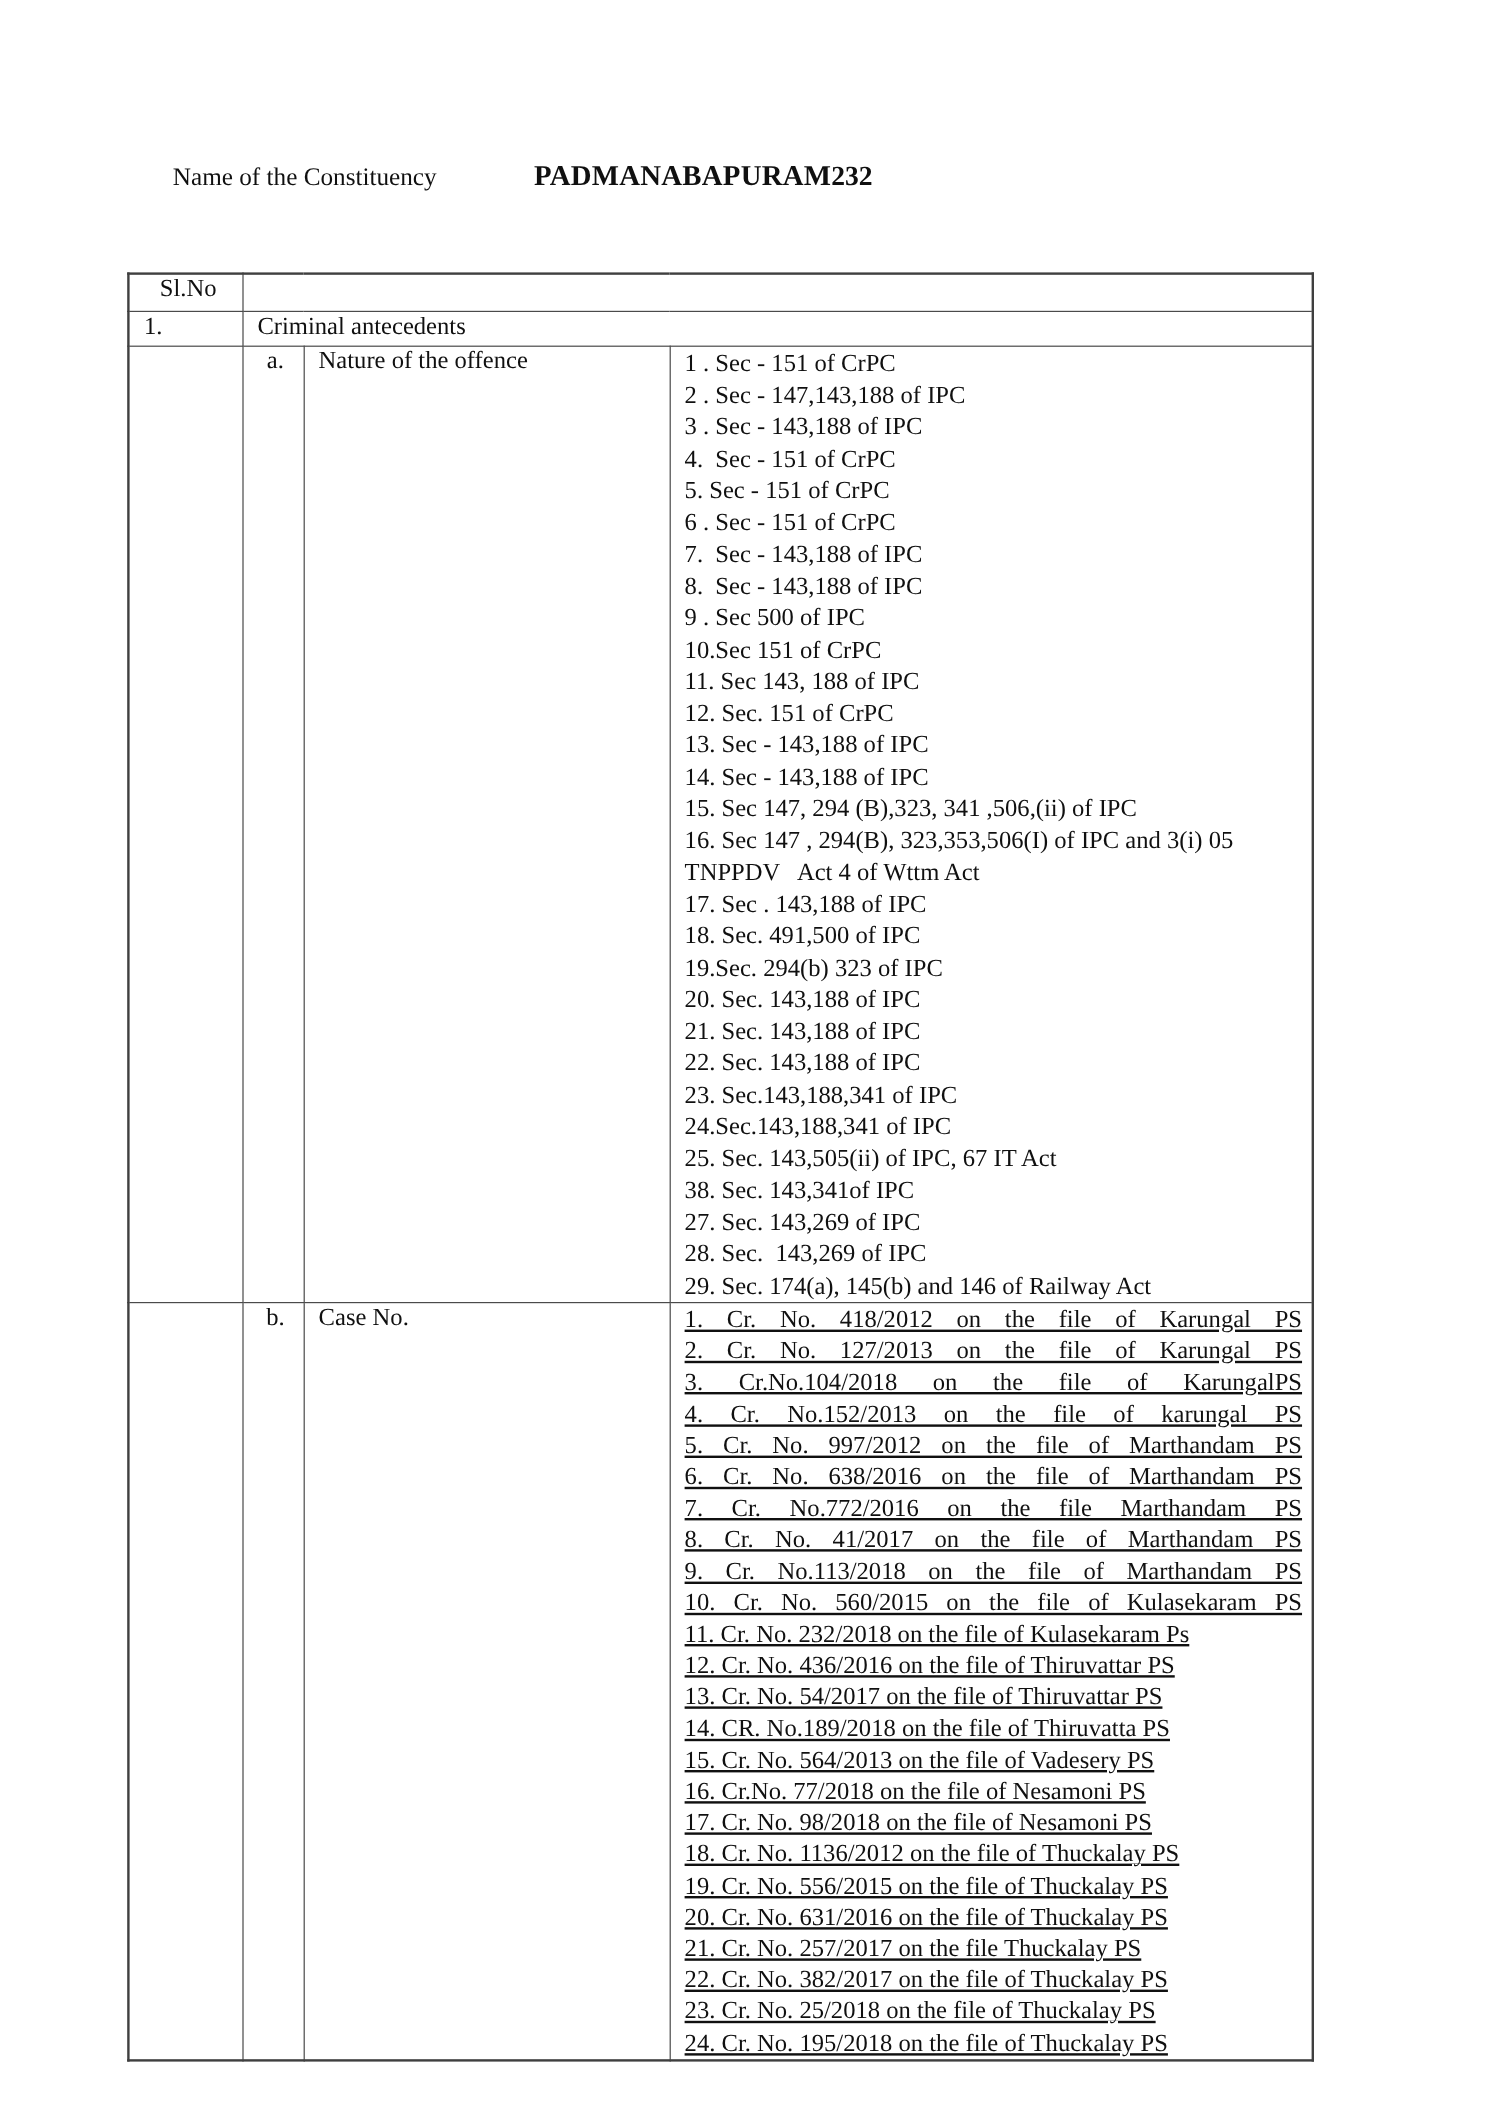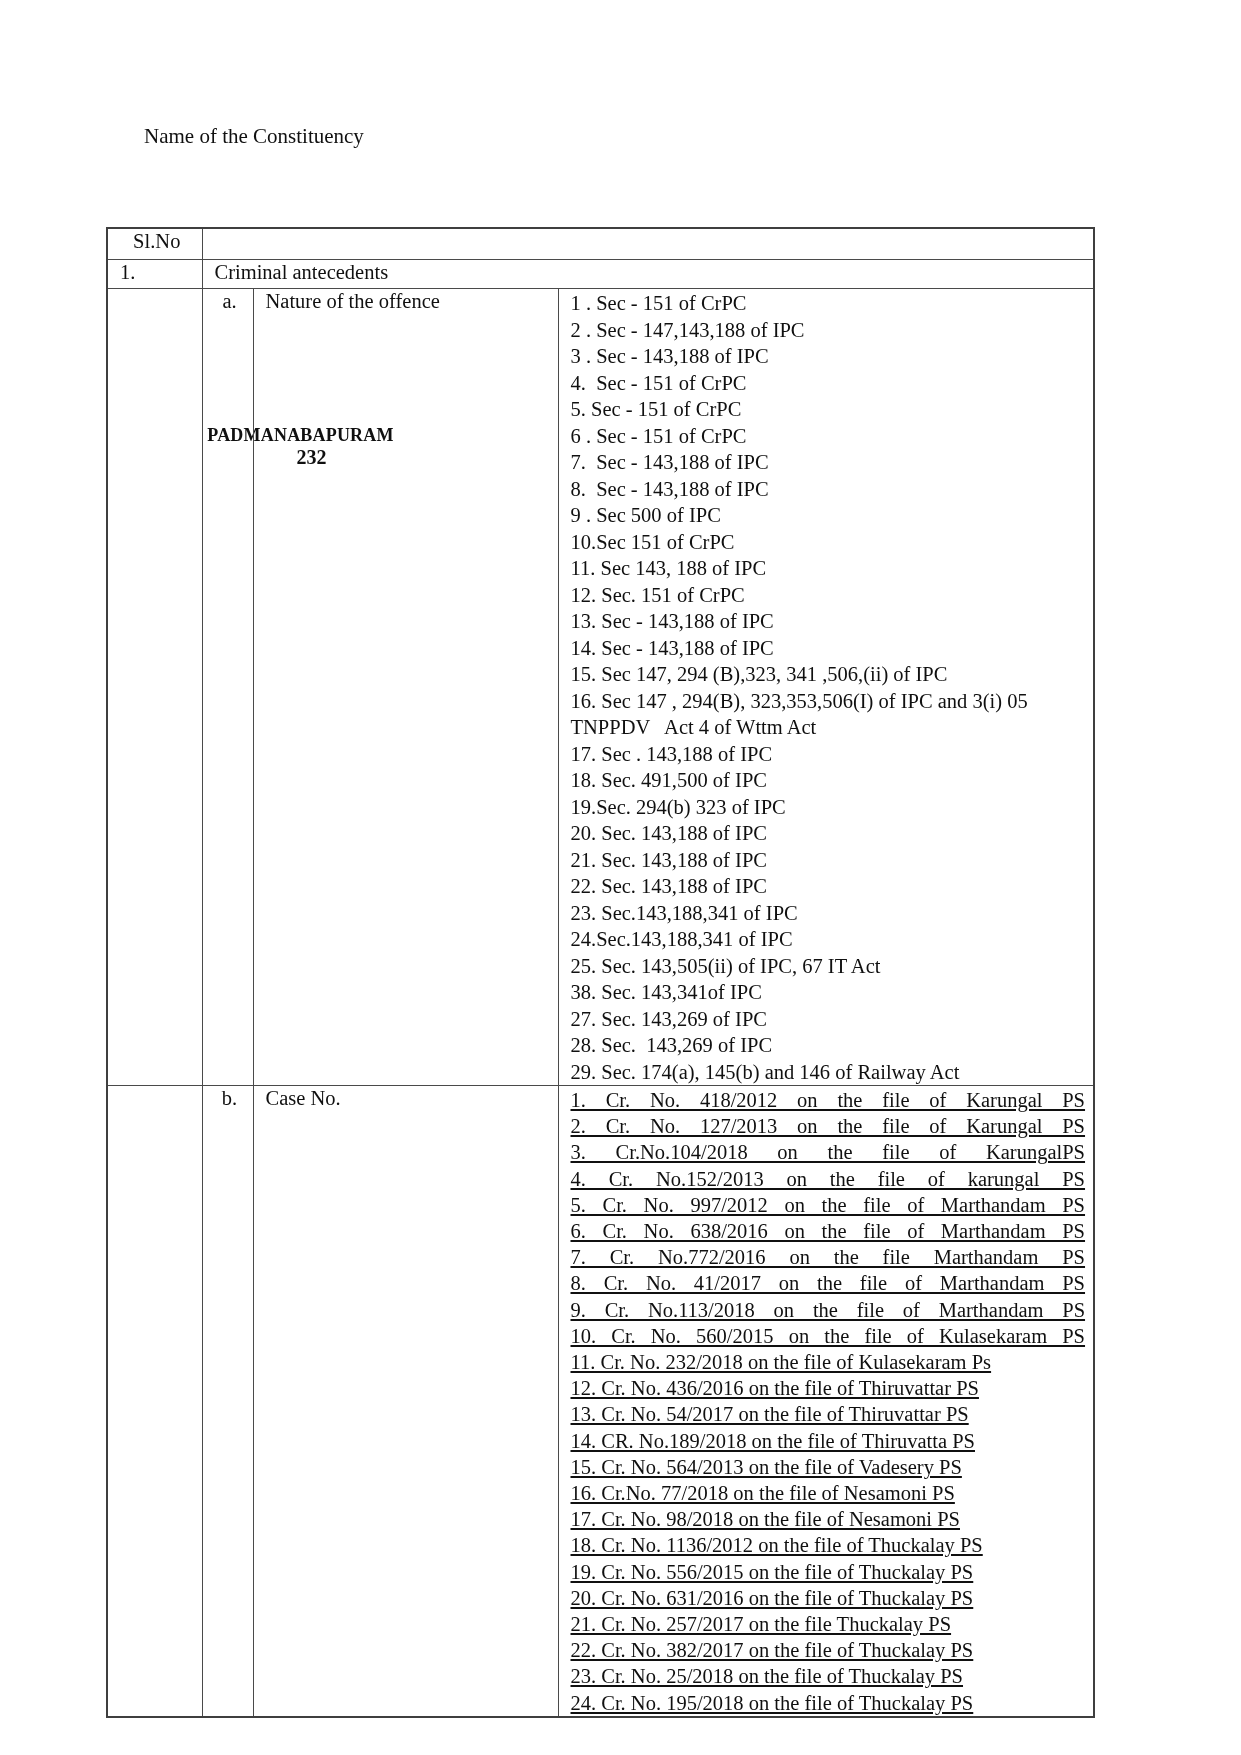--- a/index.html
+++ b/index.html
@@ -7,24 +7,24 @@
     position:relative;
     width:1241px; height:1755px;
     background:#ffffff;
     font-family:"Liberation Serif", serif;
     color:#101010;
     overflow:hidden;
     margin:0 auto;
   }
   
   .hdr { position:absolute; left:144px; top:124px; }
-  .hdr-row { display:flex; align-items:center; height:46px; font-size:21px;flex-direction:column; }
+  .hdr-row { display:flex; align-items:center; height:46px; font-size:21px; }
   .hdr-label { width:301px; flex:0 0 301px; }
-  .hdr-value { font-weight:bold; font-size:18px; letter-spacing:0.2px; white-space:nowrap;margin-left:12px; }
-  .hdr-num  { margin-left:34px; font-weight:bold; font-size:20px; }
+  .hdr-value { font-weight:bold; font-size:24px; letter-spacing:0.2px; white-space:nowrap; }
+  .hdr-num  { font-weight:bold; font-size:23px; }
   
   table.doc {
     position:absolute; left:106px; top:227px;
     width:987px;
     border-collapse:collapse; table-layout:fixed;
     font-size:20.5px;
     border:2px solid #3f3f3f;
   }
   table.doc td {
     border:1.5px solid #4a4a4a;

